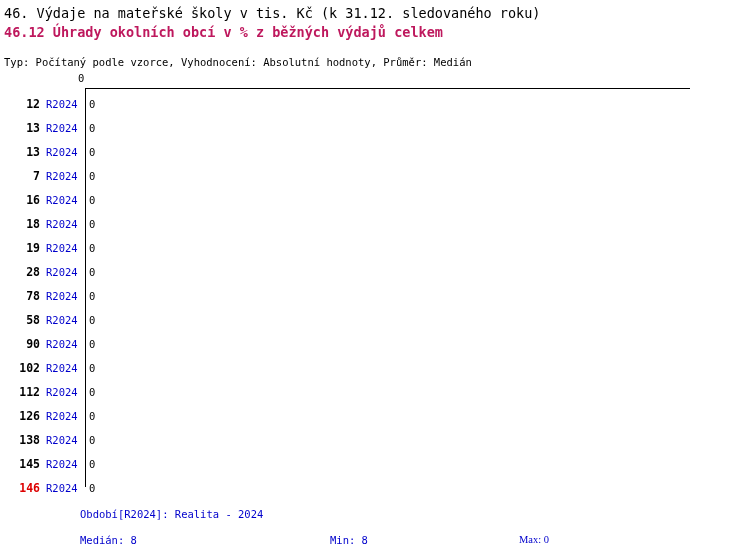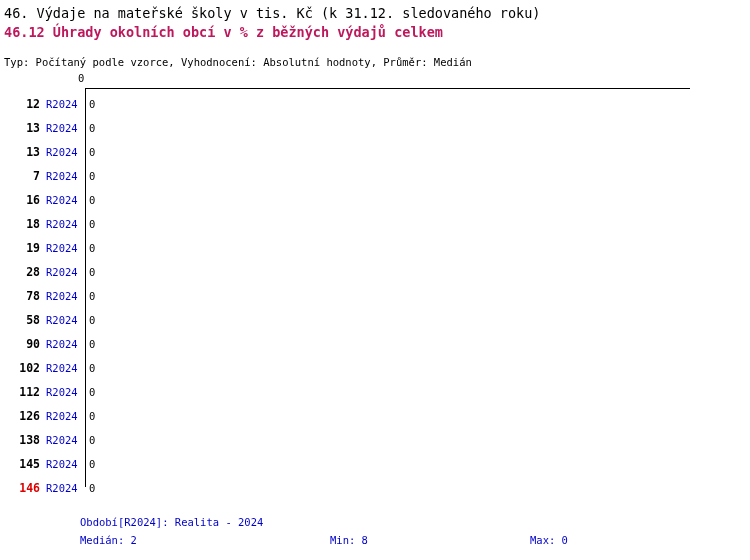--- a/index.html
+++ b/index.html
@@ -124,21 +124,21 @@
     position: absolute;
     left: 0;
     top: 508px;
     width: 750px;
     font-size: 10.5px;
     color: #000000;
   }
   .footer-legend {
     position: absolute;
     left: 80px;
-    top: 8px;
+    top: 0;
     color: #0000cc;
     text-align: right;
   }
   .footer-stats {
     position: absolute;
     left: 0;
     top: 26px;
     width: 750px;
     height: 16px;
   }
@@ -147,22 +147,23 @@
     left: 80px;
     color: #0000cc;
   }
   .stat-min {
     position: absolute;
     left: 330px;
     color: #0000cc;
   }
   .stat-max {
     position: absolute;
-    left: 530px;
-    color: #0000cc;
+    left: 519px;
+    color: #0000cc;
+    font-family: Liberation Serif, serif;
   }
 </style>
 </head>
 <body>
 
 <div class="title-block">
   <div class="title-main">46. Výdaje na mateřské školy v tis. Kč (k 31.12. sledovaného roku)</div>
   <div class="title-sub">46.12 Úhrady okolních obcí v % z běžných výdajů celkem</div>
   <div class="meta-line">Typ: Počítaný podle vzorce, Vyhodnocení: Absolutní hodnoty, Průměr: Medián</div>
 </div>
@@ -273,17 +274,17 @@
         <div class="row-label">R2024</div>
         <div class="row-bar" style="width: 0px;"></div>
         <div class="row-value">0</div>
       </div>
     </div>
 </div>
 
 <div class="footer">
   <div class="footer-legend">Období[R2024]: Realita - 2024</div>
   <div class="footer-stats">
-    <div class="stat-median">Medián: 2</div>
+    <div class="stat-median">Medián: 8</div>
     <div class="stat-min">Min: 8</div>
     <div class="stat-max">Max: 0</div>
   </div>
 </div>
 
 </body></html>

